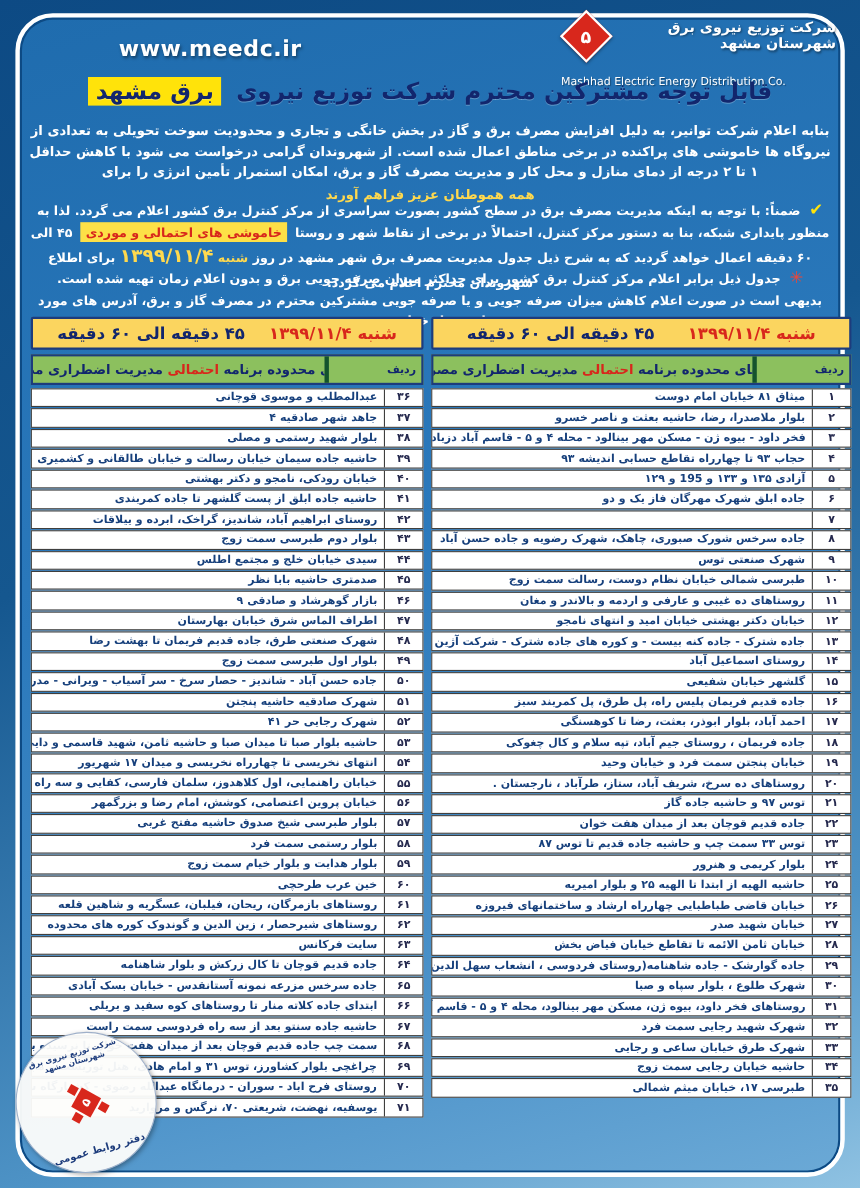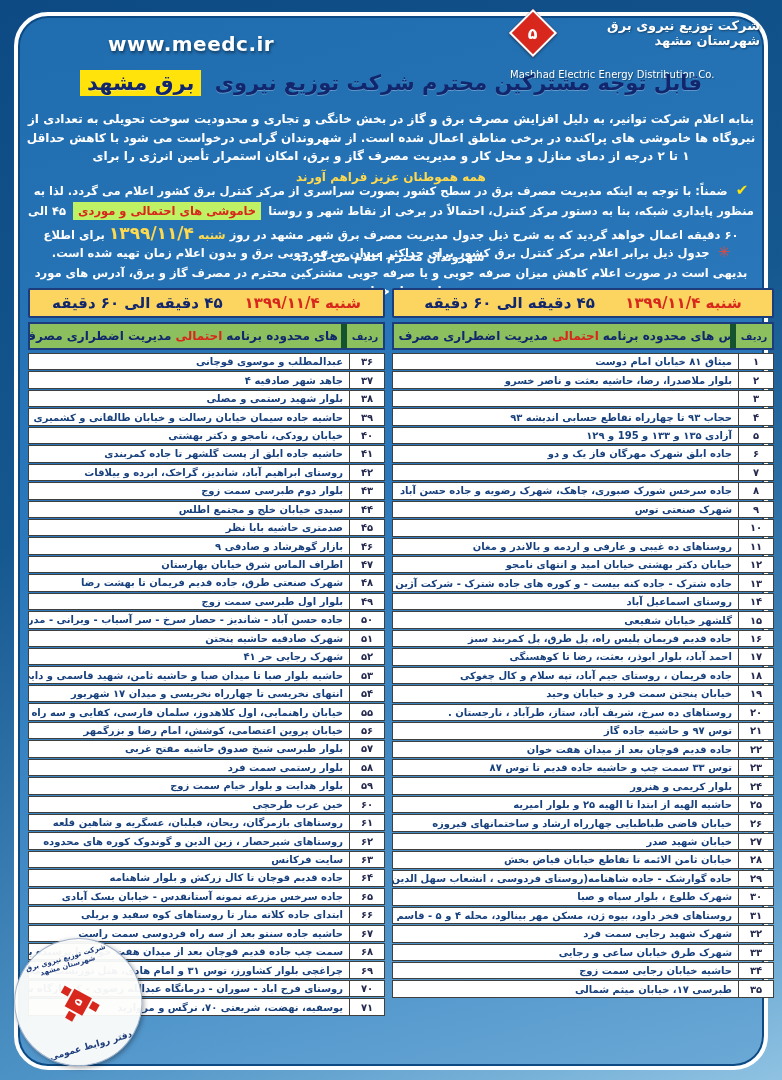--- a/index.html
+++ b/index.html
@@ -40,41 +40,41 @@
     text-shadow:0 1px 0 rgba(255,255,255,.25);
   }
   .title .hl{background:#ffe30a;color:#12266d;padding:1px 7px;margin-right:6px;display:inline-block;}
 
   
   .para{position:absolute;left:24px;right:24px;color:#fff;font-weight:bold;text-align:center;}
   .p1{top:110px;font-size:12px;line-height:1.55;}
   .p1 .tail{display:block;color:#ffd94e;margin-top:2px;}
   .p2{top:178px;font-size:11.5px;line-height:1.6;}
   .p2 .check{color:#ffe30a;font-size:15px;margin-left:4px;}
-  .p2 .hl2{background:#bef264;color:#d8271c;padding:0 5px;margin:0 3px;display:inline-block;}
+  .p2 .hl2{background:#fde047;color:#d8271c;padding:0 5px;margin:0 3px;display:inline-block;}
   .p2 .day2{color:#ffd94e;}
   .p2 .date2{color:#ffd94e;font-size:17px;letter-spacing:1px;}
   .p3{top:240px;font-size:11.5px;line-height:1.6;}
   .p3 .flower{color:#e8483b;font-size:15px;margin-left:4px;}
 
   
   .ptable{position:absolute;top:288px;display:flex;flex-direction:column;direction:rtl;}
   #table-right{right:8px;width:382px;height:710px;}
   #table-left{left:28px;width:357px;height:728px;}
   .t-yellow{
     height:30px;flex:0 0 30px;background:#fbd55f;border:2px solid #1d3c7c;border-radius:2px;
     display:flex;align-items:center;justify-content:space-evenly;
     font-weight:bold;font-size:15px;color:#12266d;margin-bottom:4px;box-sizing:border-box;
   }
   .t-yellow .red{color:#d8271c;}
   .t-green{
     height:28px;flex:0 0 28px;background:#8cc05e;border:2px solid #1d3c7c;
     display:flex;align-items:stretch;margin-bottom:3px;box-sizing:border-box;font-weight:bold;
   }
-  .t-green .no-col{width:36px;flex:0 0 36px;border-left:6px solid #14532d;display:flex;align-items:center;justify-content:center;font-size:10px;color:#12266d;}
+  .t-green .no-col{width:36px;flex:0 0 36px;border-left:4px solid #14532d;display:flex;align-items:center;justify-content:center;font-size:10px;color:#12266d;padding-left:48px;}
   .t-green .addr-col{flex:1;display:flex;align-items:center;justify-content:center;font-size:12px;color:#12266d;gap:4px;white-space:nowrap;overflow:hidden;}
   .t-green .addr-col .red{color:#d8271c;text-align:center;}
   .rows{flex:1;display:flex;flex-direction:column;gap:1px;min-height:0;}
   .row{
     flex:1;min-height:0;background:#fff;border:1px solid #3f3f3e;
     display:flex;align-items:stretch;direction:rtl;box-sizing:border-box;
   }
   .row .no{
     width:34px;flex:0 0 34px;border-left:1px solid #3f3f3e;
     display:flex;align-items:center;justify-content:center;
@@ -172,20 +172,21 @@
           <div class="addr">میثاق ۸۱ خیابان امام دوست</div>
         </div>
 
         <div class="row">
           <div class="no">۲</div>
           <div class="addr">بلوار ملاصدرا، رضا، حاشیه بعثت و ناصر خسرو</div>
         </div>
 
         <div class="row">
           <div class="no">۳</div>
+          <div class="addr">فخر داود - بیوه ژن - مسکن مهر بینالود - محله ۴ و ۵ - قاسم آباد دزباد</div>
         </div>
 
         <div class="row">
           <div class="no">۴</div>
           <div class="addr">حجاب ۹۳ تا چهارراه تقاطع حسابی اندیشه ۹۳</div>
         </div>
 
         <div class="row">
           <div class="no">۵</div>
           <div class="addr">آزادی ۱۳۵ و ۱۳۳ و 195 و ۱۲۹</div>
@@ -205,20 +206,21 @@
           <div class="addr">جاده سرخس شورک صبوری، چاهک، شهرک رضویه و جاده حسن آباد</div>
         </div>
 
         <div class="row">
           <div class="no">۹</div>
           <div class="addr">شهرک صنعتی توس</div>
         </div>
 
         <div class="row">
           <div class="no">۱۰</div>
+          <div class="addr">طبرسی شمالی خیابان نظام دوست، رسالت سمت زوج</div>
         </div>
 
         <div class="row">
           <div class="no">۱۱</div>
           <div class="addr">روستاهای ده غیبی و عارفی و اردمه و بالاندر و مغان</div>
         </div>
 
         <div class="row">
           <div class="no">۱۲</div>
           <div class="addr">خیابان دکتر بهشتی خیابان امید و انتهای نامجو</div>

